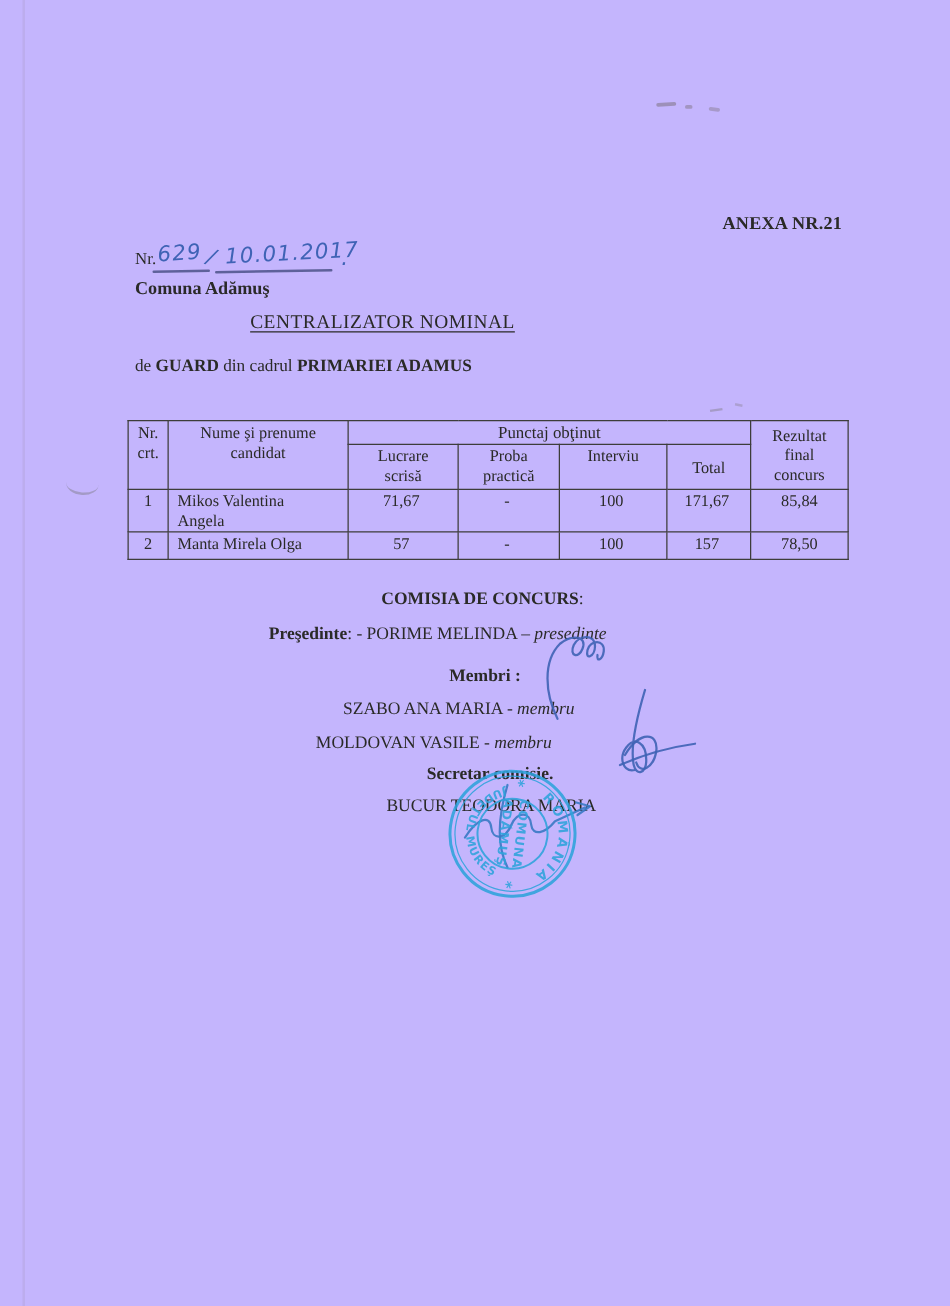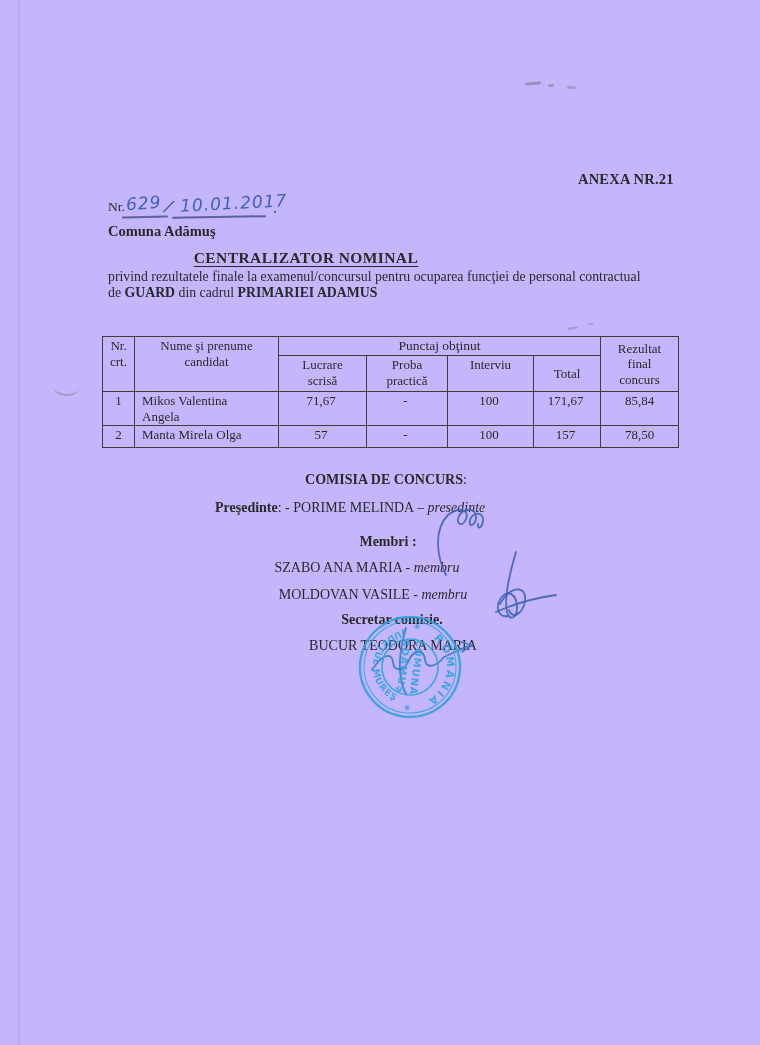--- a/index.html
+++ b/index.html
@@ -34,21 +34,21 @@
   .hw-nr{position:absolute;left:18px;top:-6px;transform:rotate(-4deg);}
   .hw-slash{position:absolute;left:58px;top:-3px;transform:rotate(18deg);}
   .hw-date{position:absolute;left:72px;top:-6px;transform:rotate(-3deg);white-space:nowrap;}
   .hw-period{position:absolute;left:165px;top:-2px;}
   .uline{height:2px;background:rgba(60,70,120,0.75);border-radius:1px;}
   .uline1{left:122px;top:216px;width:46px;transform:rotate(-1deg);}
   .uline2{left:172px;top:216px;width:94px;transform:rotate(-1deg);}
 
   .doc-title{
     left:0;top:249px;width:612px;text-align:center;
-    font-size:15.5px;font-weight:bold;letter-spacing:0.4px;
+    font-size:15.5px;font-weight:normal;letter-spacing:0.4px;
     text-decoration:underline;text-underline-offset:3px;
   }
   .subtitle{left:108px;top:269px;width:578px;font-size:13.8px;line-height:16px;}
 
   table.results{
     position:absolute;left:102px;top:336px;
     border-collapse:collapse;table-layout:fixed;
     font-size:13px;line-height:1.2;
     color:#2a2a27;
   }
@@ -97,21 +97,21 @@
     <span class="hand hw-nr">629</span>
     <span class="hand hw-slash">/</span>
     <span class="hand hw-date">10.01.2017</span>
     <span class="hand hw-period">.</span>
   </div>
   <div class="abs uline uline1"></div>
   <div class="abs uline uline2"></div>
 
   <div class="abs doc-title">CENTRALIZATOR NOMINAL</div>
   <div class="abs subtitle">
-    <span>privind rezultatele finale la examenul/concursul pentru ocuparea funcţiei de personal contractual</span><br>
+    <br>
     <span>de</span>
     <span class="bold">GUARD</span>
     <span>din cadrul</span>
     <span class="bold">PRIMARIEI ADAMUS</span>
   </div>
 
   <table class="results">
     <colgroup>
       <col style="width:32px">
         <col style="width:144px">
@@ -167,21 +167,21 @@
   </div>
   <div class="abs cm-line" style="left:215px;top:500px">
     <span class="bold">Preşedinte</span><span>: - PORIME MELINDA – </span><span class="ital">presedinte</span>
   </div>
   <div class="abs cm-line cm-center bold" style="left:388px;top:534px">
     <span>Membri</span><span> :</span>
   </div>
   <div class="abs cm-line cm-center" style="left:367px;top:560px">
     <span>SZABO ANA MARIA - </span><span class="ital">membru</span>
   </div>
-  <div class="abs cm-line cm-center" style="left:373px;top:587px">
+  <div class="abs cm-line cm-center" style="left:347px;top:587px">
     <span>MOLDOVAN VASILE - </span><span class="ital">membru</span>
   </div>
   <div class="abs cm-line cm-center bold" style="left:392px;top:612px">
     <span>Secretar comisie.</span>
   </div>
   <div class="abs cm-line cm-center" style="left:393px;top:638px">
     <span>BUCUR TEODORA MARIA</span>
   </div>
 
   <svg class="sig" style="left:428px;top:503px" width="72" height="76" viewBox="0 0 72 76">

